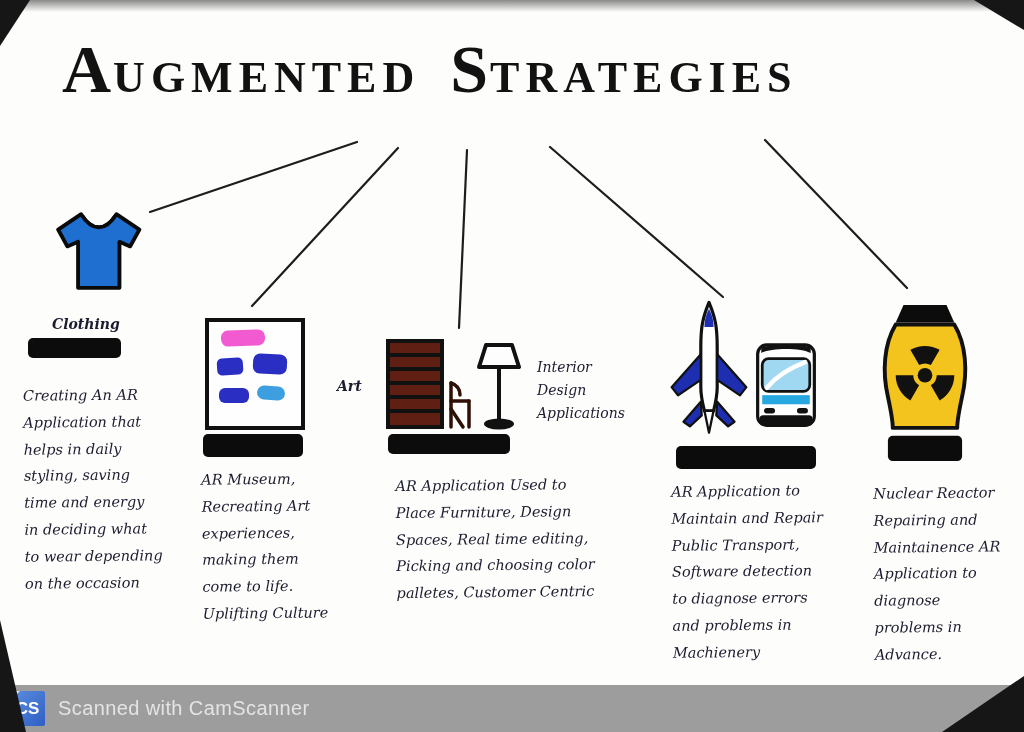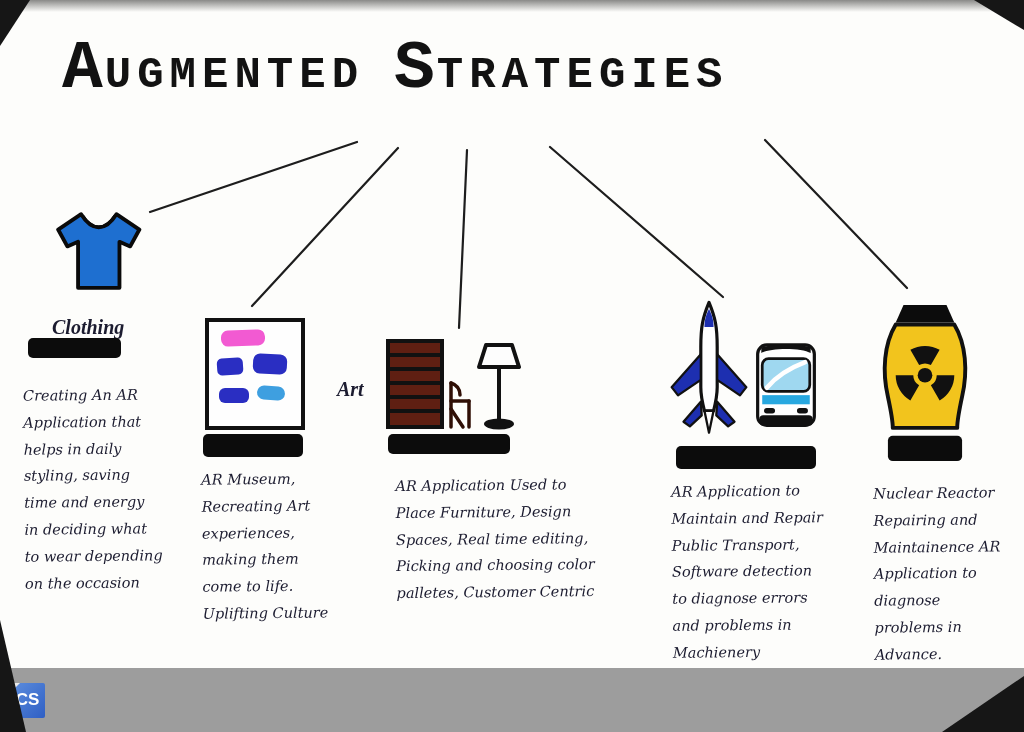--- a/index.html
+++ b/index.html
@@ -23,47 +23,47 @@
   .corner-br { bottom: 0; right: 0; width: 82px; height: 56px; clip-path: polygon(100% 0, 100% 100%, 0 100%); }
 
   
   .title {
     position: absolute; left: 62px; top: 30px;
     display: flex; gap: 30px; align-items: baseline;
     color: #121212;
   }
   .title-word {
     display: inline-block;
-    font-family: Liberation Mono, monospace;
+    font-family: Liberation Serif, serif;
     font-weight: 600;
     font-size: 44px;
     letter-spacing: 6px;
     text-transform: uppercase;
   }
   .title-word::first-letter { font-size: 68px; letter-spacing: 2px; }
 
   .connector-svg { position: absolute; left: 0; top: 0; z-index: 1; }
 
   .branch-icon { position: absolute; }
   .redact-bar { position: absolute; background: #0c0c0c; border-radius: 5px; }
 
   .hand {
     font-family: "DejaVu Serif", serif;
     font-style: italic;
     color: #1c1c30;
   }
-  .branch-label { position: absolute; font-size: 20px; font-weight: 600; font-family: Liberation Serif, serif; }
+  .branch-label { position: absolute; font-size: 14px; font-weight: 600; }
   .branch-desc {
     position: absolute; font-size: 14.5px; line-height: 1.85;
     transform: rotate(-0.6deg);
   }
 
   
   .footer {
-    position: absolute; left: 0; right: 0; bottom: 0; height: 64px;
+    position: absolute; left: 0; right: 0; bottom: 0; height: 47px;
     background: #9d9d9d;
     display: flex; align-items: center; gap: 13px;
     padding-left: 10px;
     z-index: 20;
   }
   .cs-logo {
     position: relative;
     width: 35px; height: 35px;
     background: linear-gradient(135deg, #5d8ede, #2f5fc4);
     display: flex; align-items: center; justify-content: center;
@@ -143,20 +143,21 @@
         <path d="M66 48 C72 50 75 54 75 60"></path>
       </g>
 
       <g>
         <path d="M101 10 L127 10 L134 32 L94 32 Z" fill="#fdfdfd" stroke="#111" stroke-width="4" stroke-linejoin="round"></path>
         <line x1="114" y1="32" x2="114" y2="86" stroke="#111" stroke-width="4"></line>
         <ellipse cx="114" cy="89" rx="15" ry="5.5" fill="#111"></ellipse>
       </g>
     </svg>
   </div>
+  <div class="branch-label hand" style="left:537px; top:356px; width:92px; line-height:1.65; font-weight:400;">Interior Design Applications</div>
   <div class="redact-bar" style="left:388px; top:434px; width:122px; height:20px;"></div>
   <div class="branch-desc hand" style="left:396px; top:472px; width:205px;">AR Application Used to Place Furniture, Design Spaces, Real time editing, Picking and choosing color palletes, Customer Centric</div>
 
   <div class="branch-icon" style="left:668px; top:294px;">
     <svg width="82" height="148" viewBox="0 0 90 150">
       <path d="M45 3 C52 20 54 30 54 52 L54 96 C54 106 52 114 50 122 L40 122 C38 114 36 106 36 96 L36 52 C36 30 38 20 45 3 Z" fill="#ffffff" stroke="#111" stroke-width="3.5" stroke-linejoin="round"></path>
       <path d="M36 60 L4 96 L11 105 L36 88 Z" fill="#1d2fb0" stroke="#111" stroke-width="2.5" stroke-linejoin="round"></path>
       <path d="M54 60 L86 96 L79 105 L54 88 Z" fill="#1d2fb0" stroke="#111" stroke-width="2.5" stroke-linejoin="round"></path>
       <path d="M36 112 L17 134 L24 139 L37 127 Z" fill="#1d2fb0" stroke="#111" stroke-width="2.5" stroke-linejoin="round"></path>
       <path d="M54 112 L73 134 L66 139 L53 127 Z" fill="#1d2fb0" stroke="#111" stroke-width="2.5" stroke-linejoin="round"></path>
@@ -193,20 +194,21 @@
       <rect x="12" y="136" width="76" height="26" rx="5" fill="#0c0c0c"></rect>
     </svg>
   </div>
   <div class="branch-desc hand" style="left:874px; top:480px; width:128px;">Nuclear Reactor Repairing and Maintainence AR Application to diagnose problems in Advance.</div>
 
   <div class="footer">
     <div class="cs-logo">
       <span class="cs-fold"></span>
       <span>CS</span>
     </div>
+    <div class="footer-text">Scanned with CamScanner</div>
   </div>
 
   <div class="corner corner-tl"></div>
   <div class="corner corner-tr"></div>
   <div class="corner corner-bl"></div>
   <div class="corner corner-br"></div>
 
 </div>
 
 </body></html>

